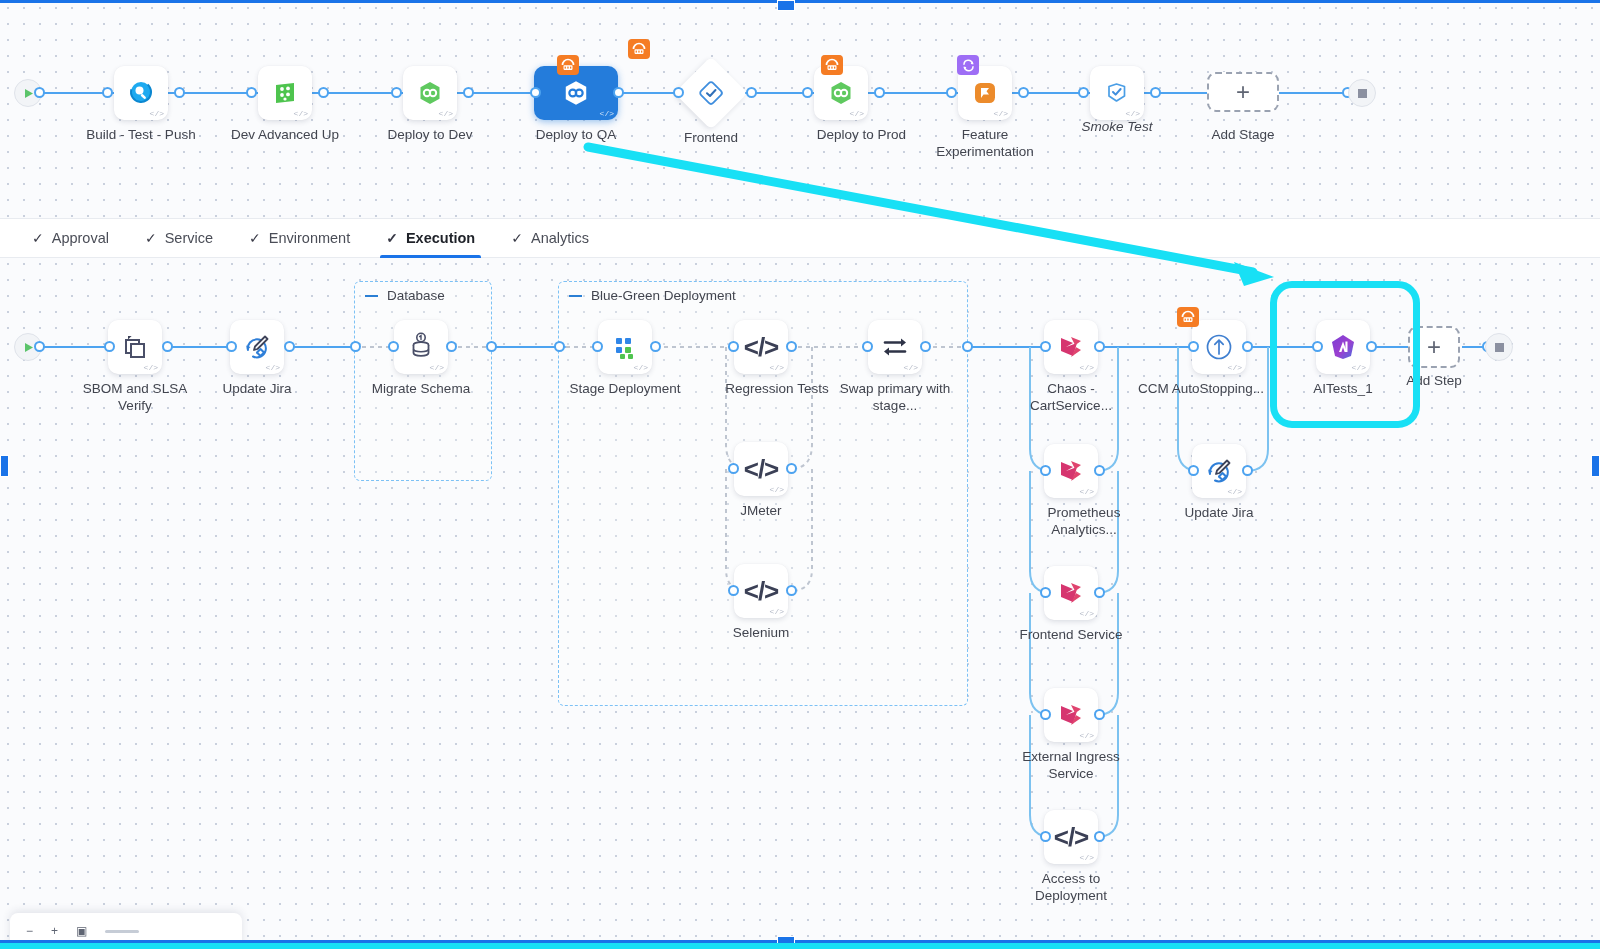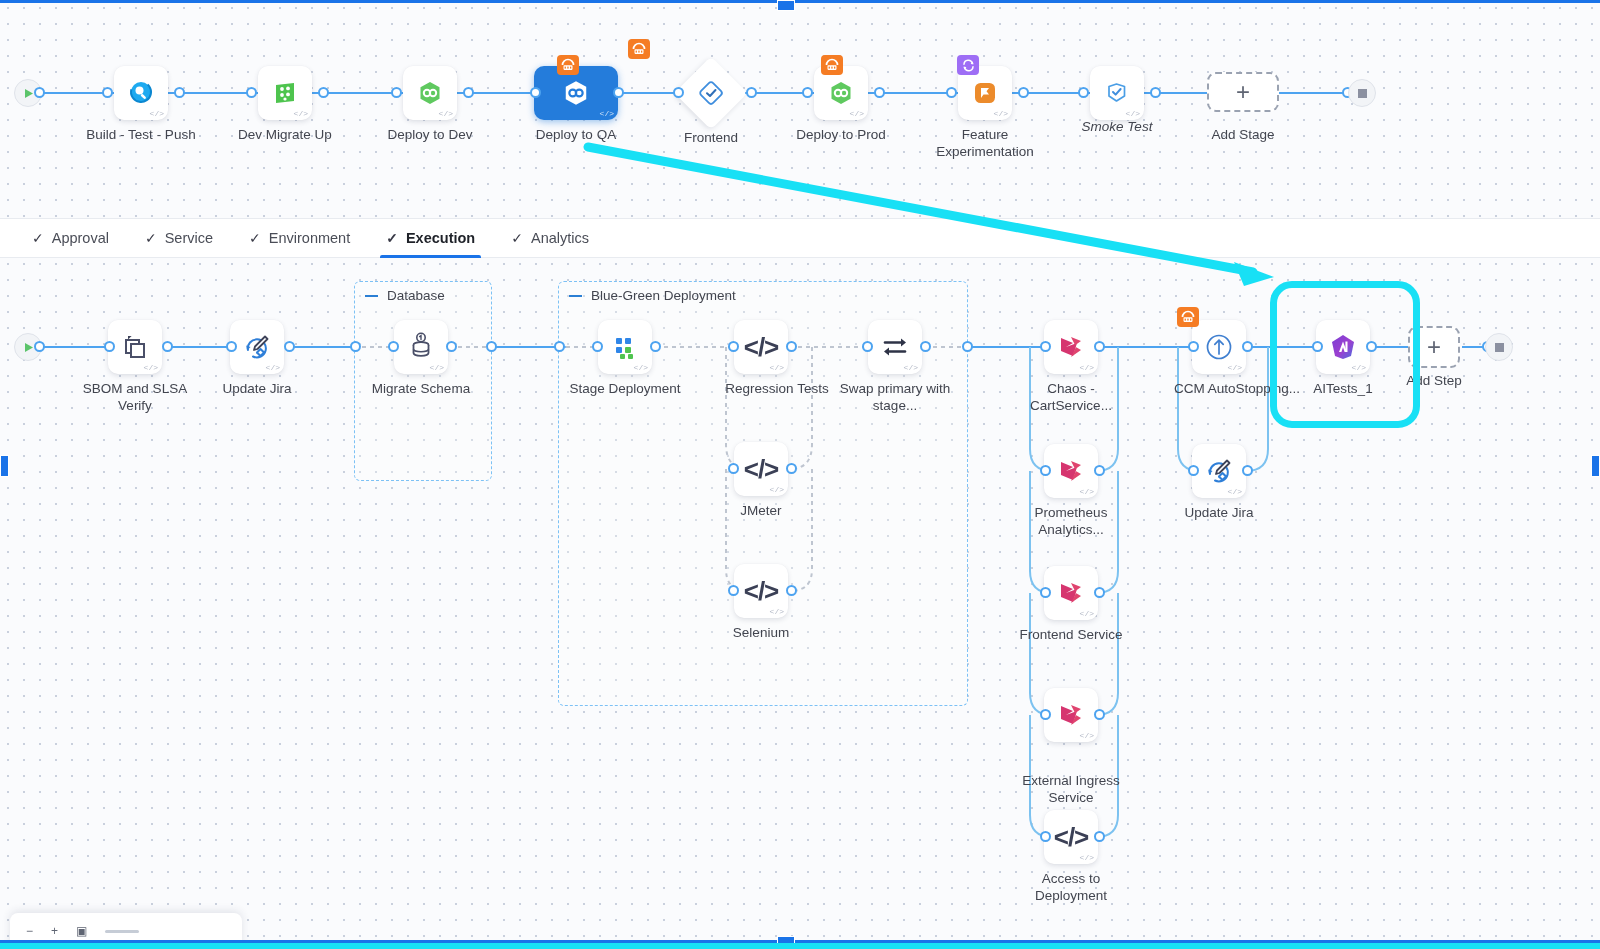--- a/index.html
+++ b/index.html
@@ -170,21 +170,21 @@
       <svg width="26" height="26" viewBox="0 0 26 26">
         <path d="M4 5 L22 3 L22 21 L4 23 Z" fill="#4ec44e"></path>
         <circle cx="10" cy="9" r="1.9" fill="#fff"></circle>
           <circle cx="16" cy="8.4" r="1.9" fill="#fff"></circle>
         <circle cx="10" cy="15" r="1.9" fill="#fff"></circle>
           <circle cx="16" cy="14.4" r="1.9" fill="#fff"></circle>
         <circle cx="13" cy="19" r="1.6" fill="#fff"></circle>
       </svg>
       <span class="codeicon">&lt;/&gt;</span>
     </div>
-    <div class="node-label" style="left:27px;">Dev Migrate Up</div>
+    <div class="node-label" style="left:27px;">Dev Advanced Up</div>
   </div>
   <div class="dot" style="left:246px; top:84px;"></div>
   <div class="dot" style="left:318px; top:84px;"></div>
 
   <div class="node" style="left:403px; top:63px;">
     <div class="node-box">
       <svg width="26" height="26" viewBox="0 0 26 26">
         <polygon points="13,2 22.5,7.3 22.5,18.7 13,24 3.5,18.7 3.5,7.3" fill="#5fc95f"></polygon>
         <circle cx="10" cy="13" r="3.2" fill="none" stroke="#fff" stroke-width="2"></circle>
         <circle cx="16" cy="13" r="3.2" fill="none" stroke="#fff" stroke-width="2"></circle>
@@ -253,21 +253,21 @@
           <rect x="9" y="7.6" width="1.3" height="2" fill="#f57c24"></rect>
         </svg>
       </div>
       <svg width="26" height="26" viewBox="0 0 26 26">
         <polygon points="13,2 22.5,7.3 22.5,18.7 13,24 3.5,18.7 3.5,7.3" fill="#5fc95f"></polygon>
         <circle cx="10" cy="13" r="3.2" fill="none" stroke="#fff" stroke-width="2"></circle>
         <circle cx="16" cy="13" r="3.2" fill="none" stroke="#fff" stroke-width="2"></circle>
       </svg>
       <span class="codeicon">&lt;/&gt;</span>
     </div>
-    <div class="node-label" style="left:27px;">Deploy to Prod</div>
+    <div class="node-label" style="left:27px;text-align:right;">Deploy to Prod</div>
   </div>
   <div class="dot" style="left:802px; top:84px;"></div>
   <div class="dot" style="left:874px; top:84px;"></div>
 
   <div class="node" style="left:958px; top:63px;">
     <div class="node-box">
       <div class="node-badge badge-purple" style="left:10px;">
         <svg width="13" height="13" viewBox="0 0 13 13">
           <path d="M2 5.2 A4.2 4.2 0 0 1 10.3 4.6" fill="none" stroke="#fff" stroke-width="1.5" stroke-linecap="round"></path>
           <path d="M11 7.8 A4.2 4.2 0 0 1 2.7 8.4" fill="none" stroke="#fff" stroke-width="1.5" stroke-linecap="round"></path>
@@ -522,21 +522,21 @@
   <div class="dot" style="left:1094px; top:82px;"></div>
 
   <div class="node" style="left:1044px; top:185px;">
     <div class="node-box">
       <svg width="28" height="28" viewBox="0 0 28 28">
         <polygon points="4,5 16,10 9,14 20,10 16,23 4,18" fill="#d6356f"></polygon>
         <polygon points="14,4 24,8 17,13 24,17 14,24 19,14" fill="#e0446f"></polygon>
       </svg>
       <span class="codeicon">&lt;/&gt;</span>
     </div>
-    <div class="node-label" style="left:27px;">Prometheus Analytics...</div>
+    <div class="node-label" style="left:40px;">Prometheus Analytics...</div>
   </div>
   <div class="dot" style="left:1040px; top:206px;"></div>
   <div class="dot" style="left:1094px; top:206px;"></div>
 
   <div class="node" style="left:1044px; top:307px;">
     <div class="node-box">
       <svg width="28" height="28" viewBox="0 0 28 28">
         <polygon points="4,5 16,10 9,14 20,10 16,23 4,18" fill="#d6356f"></polygon>
         <polygon points="14,4 24,8 17,13 24,17 14,24 19,14" fill="#e0446f"></polygon>
       </svg>
@@ -548,21 +548,21 @@
   <div class="dot" style="left:1094px; top:328px;"></div>
 
   <div class="node" style="left:1044px; top:429px;">
     <div class="node-box">
       <svg width="28" height="28" viewBox="0 0 28 28">
         <polygon points="4,5 16,10 9,14 20,10 16,23 4,18" fill="#d6356f"></polygon>
         <polygon points="14,4 24,8 17,13 24,17 14,24 19,14" fill="#e0446f"></polygon>
       </svg>
       <span class="codeicon">&lt;/&gt;</span>
     </div>
-    <div class="node-label" style="left:27px;margin-top:24px;">External Ingress Service</div>
+    <div class="node-label" style="left:27px;">External Ingress Service</div>
   </div>
   <div class="dot" style="left:1040px; top:450px;"></div>
   <div class="dot" style="left:1094px; top:450px;"></div>
 
   <div class="node" style="left:1044px; top:551px;">
     <div class="node-box">
       <span style="font-size:26px; font-weight:bold; color:#3b4056; letter-spacing:-1px; font-family:'Liberation Sans',sans-serif;">&lt;/&gt;</span>
       <span class="codeicon">&lt;/&gt;</span>
     </div>
     <div class="node-label" style="left:27px;">Access to Deployment</div>
@@ -581,21 +581,21 @@
           <rect x="9" y="7.6" width="1.3" height="2" fill="#f57c24"></rect>
         </svg>
       </div>
       <svg width="32" height="32" viewBox="0 0 32 32">
         <circle cx="16" cy="16" r="11.5" fill="none" stroke="#3f7fd0" stroke-width="1.7"></circle>
         <line x1="16" y1="23" x2="16" y2="9.5" stroke="#3f7fd0" stroke-width="1.7" stroke-linecap="round"></line>
         <polyline points="11.8,13.4 16,9.2 20.2,13.4" fill="none" stroke="#3f7fd0" stroke-width="1.7" stroke-linecap="round" stroke-linejoin="round"></polyline>
       </svg>
       <span class="codeicon">&lt;/&gt;</span>
     </div>
-    <div class="node-label" style="left:45px;">CCM AutoStopping...</div>
+    <div class="node-label" style="left:9px;">CCM AutoStopping...</div>
   </div>
   <div class="dot" style="left:1188px; top:82px;"></div>
   <div class="dot" style="left:1242px; top:82px;"></div>
 
   <div class="node" style="left:1192px; top:185px;">
     <div class="node-box">
       <svg width="30" height="30" viewBox="0 0 30 30">
         <path d="M6 18 A9 9 0 1 1 11 24.5" fill="none" stroke="#2f7fd8" stroke-width="2" stroke-linecap="round"></path>
         <polygon points="4.2,13.6 8.5,15 5.1,18.6" fill="#2f7fd8"></polygon>
         <path d="M23 4.5 L25.5 7 L15.5 17 L12 18 L13 14.5 Z" fill="#fff" stroke="#3e4359" stroke-width="1.8" stroke-linejoin="round"></path>

